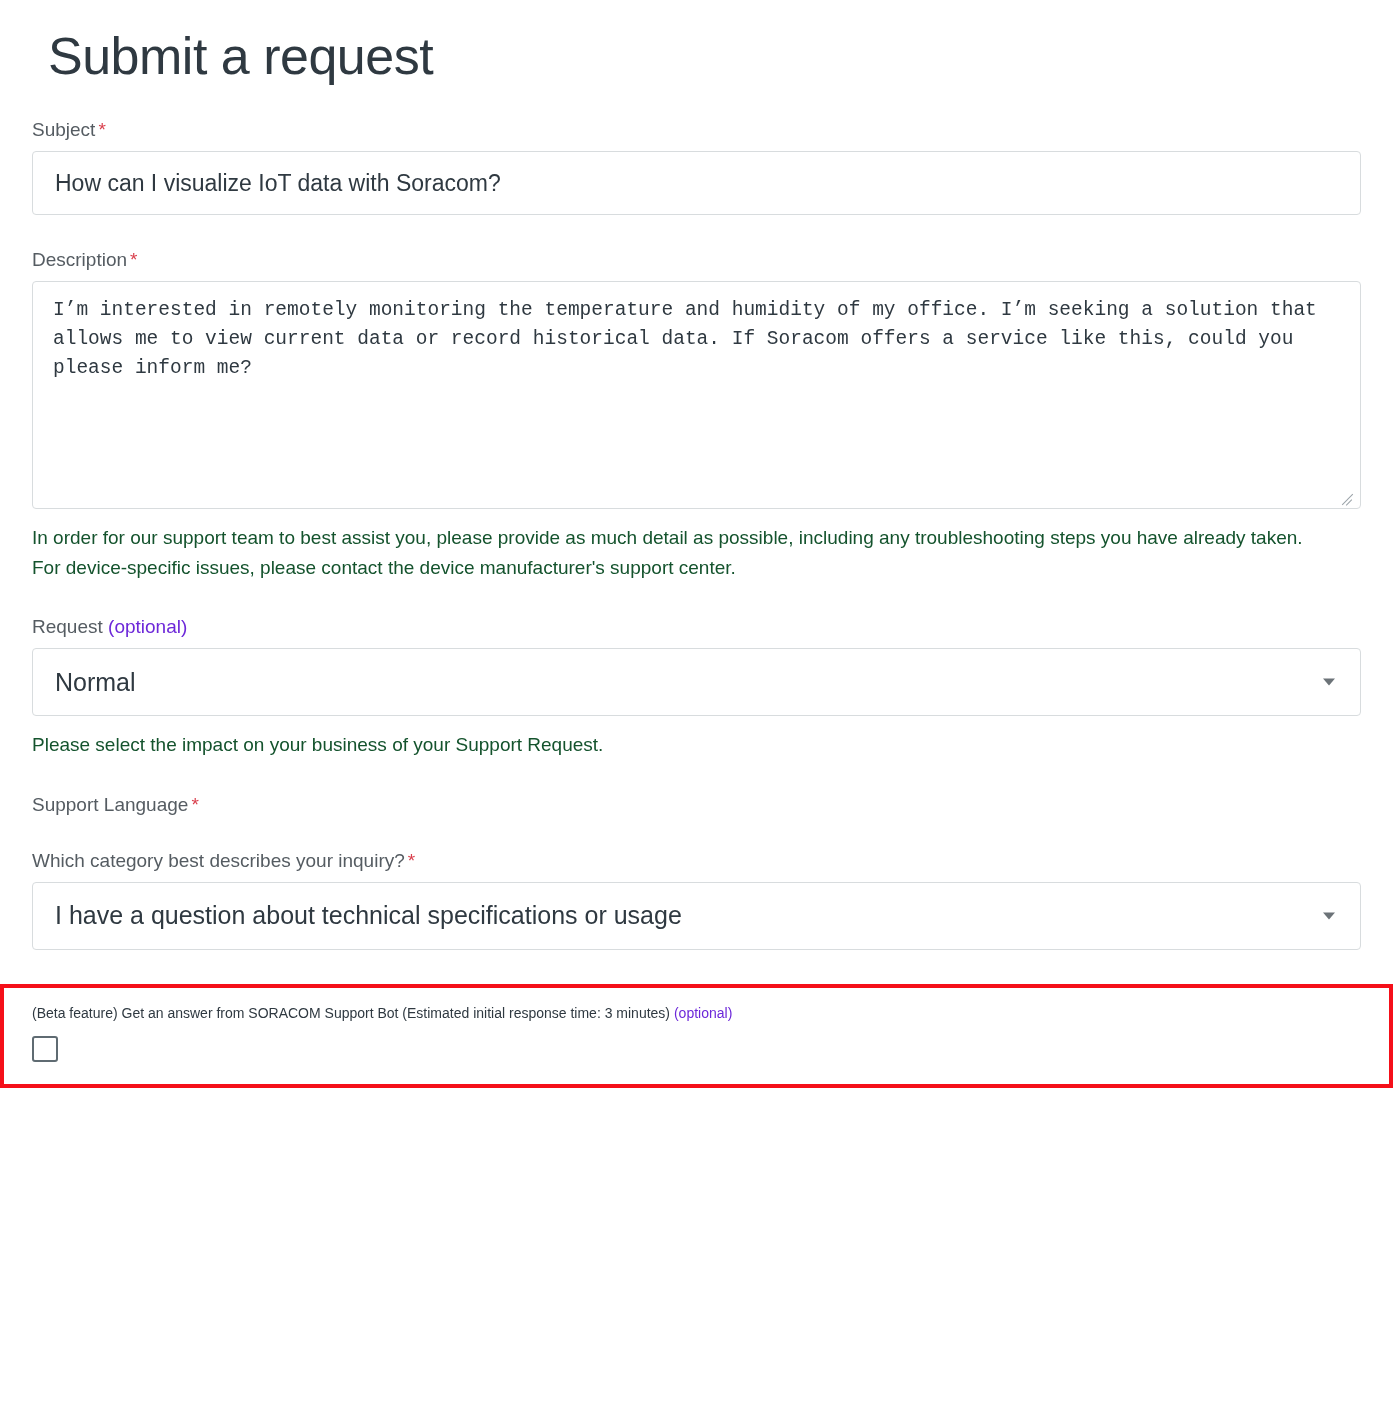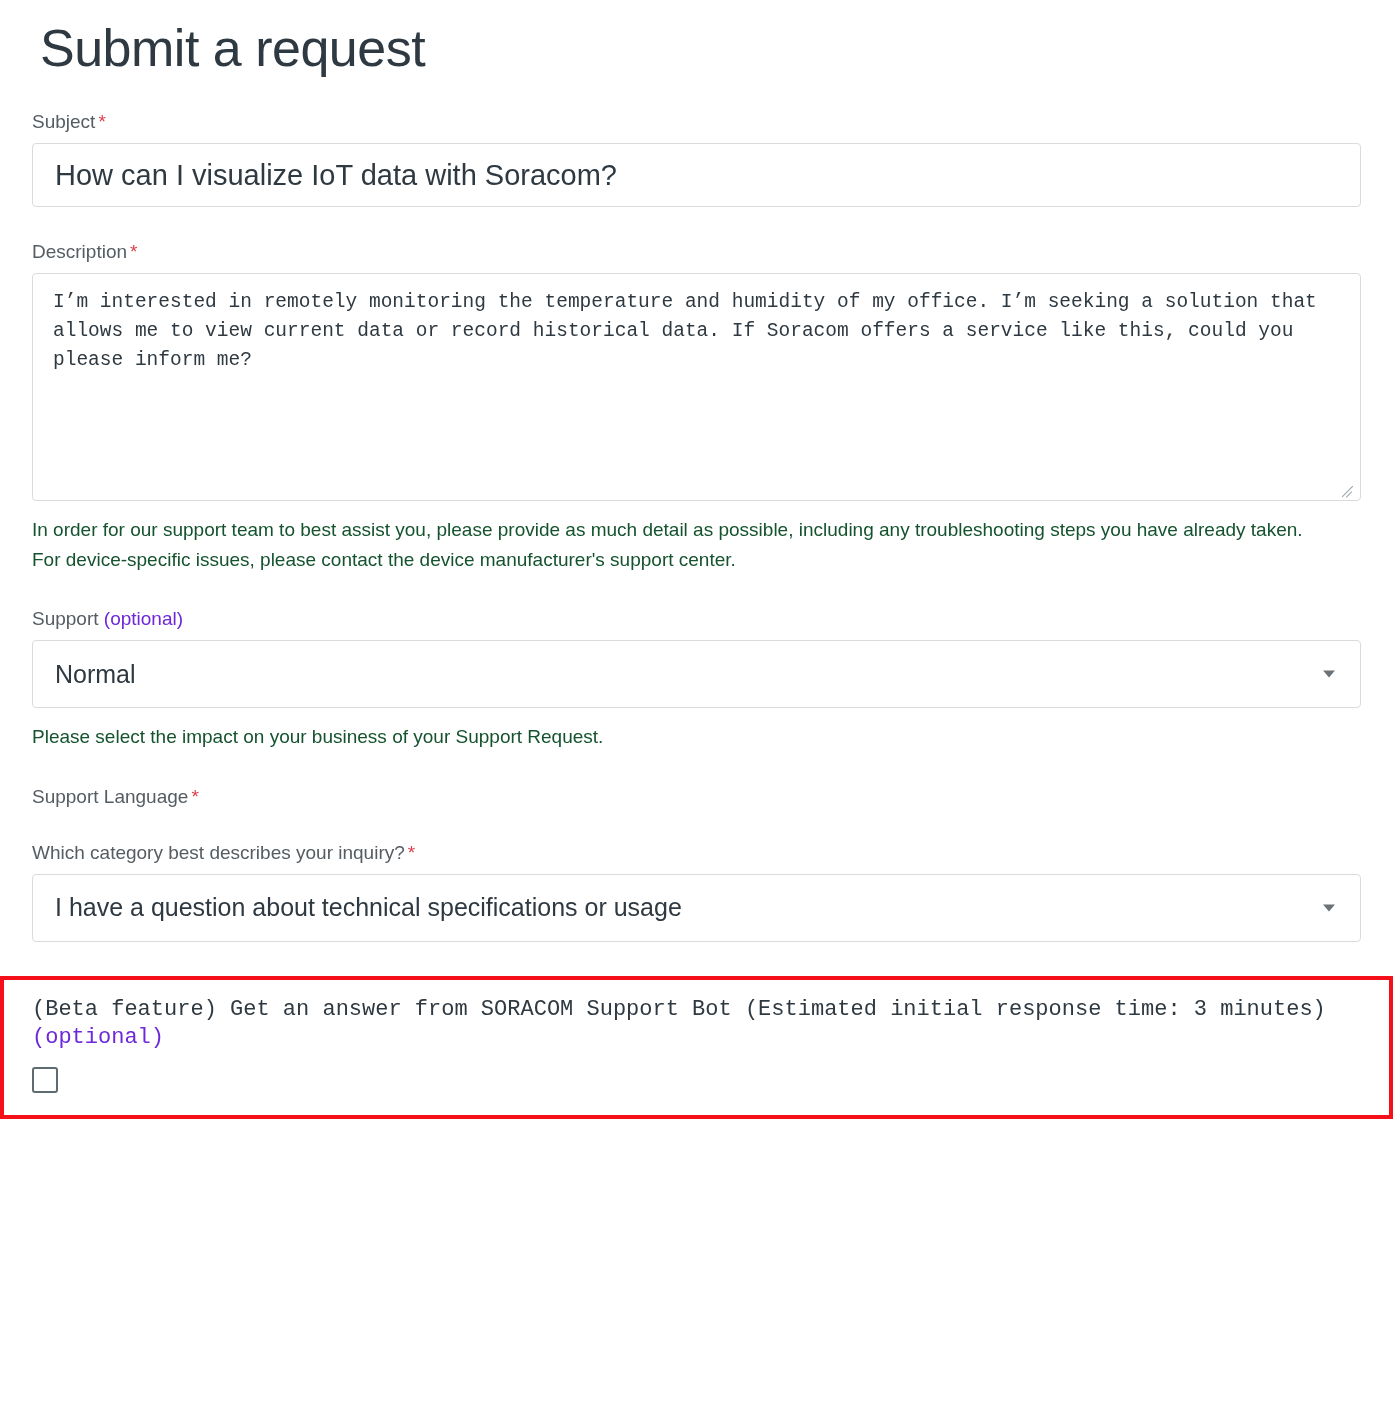--- a/index.html
+++ b/index.html
@@ -16,21 +16,21 @@
   }
   .page {
     padding: 0 32px;
     box-sizing: border-box;
     width: 1393px;
   }
   .page-title {
     font-size: 52px;
     font-weight: 400;
     color: #2f3941;
-    margin: 8px;
+    margin: 16px;
     padding-top: 12px;
     letter-spacing: -0.5px;
     line-height: 1.1;
   }
   .field {
     margin-top: 34px;
   }
   .field-label {
     font-size: 19px;
     color: #555c62;
@@ -45,21 +45,21 @@
   .optional {
     color: #6d28d9;
   }
   .text-input {
     display: block;
     width: 100%;
     box-sizing: border-box;
     height: 64px;
     border: 1px solid #d8dcde;
     border-radius: 4px;
-    font-size: 29px;
+    font-size: 23px;
     color: #2f3941;
     padding: 0 22px;
     font-family: "Liberation Sans", sans-serif;
     background: #fff;
     outline: none;
   }
   .textarea-wrap {
     position: relative;
   }
   textarea.text-area {
@@ -138,24 +138,23 @@
   .beta-box {
     margin-top: 34px;
     border: 4px solid #f50f19;
     padding: 16px 28px 22px 28px;
     box-sizing: border-box;
     width: 1393px;
     margin-left: -32px;
     position: relative;
   }
   .beta-label {
-    font-size: 22px;
+    font-size: 14px;
     color: #2f3941;
     line-height: 1.3;
-    font-family: Liberation Mono, monospace;
   }
   .checkbox {
     margin-top: 14px;
     width: 26px;
     height: 26px;
     border: 2px solid #5f6b72;
     border-radius: 3px;
     background: #fff;
     box-sizing: border-box;
   }
@@ -180,21 +179,21 @@
     </label>
     <div class="textarea-wrap">
       <textarea class="text-area" style="">I’m interested in remotely monitoring the temperature and humidity of my office. I’m seeking a solution that allows me to view current data or record historical data. If Soracom offers a service like this, could you please inform me?</textarea>
       <span class="resize-grip"></span>
     </div>
     <div class="hint">In order for our support team to best assist you, please provide as much detail as possible, including any troubleshooting steps you have already taken. For device-specific issues, please contact the device manufacturer's support center.</div>
   </div>
 
   <div class="field">
     <label class="field-label">
-      <span>Support</span>
+      <span>Request</span>
       <span class="optional">(optional)</span>
     </label>
     <div class="select-wrap">
       <div class="select-box">
         <span>Normal</span>
       </div>
       <span class="caret"></span>
     </div>
     <div class="hint">Please select the impact on your business of your Support Request.</div>
   </div>

